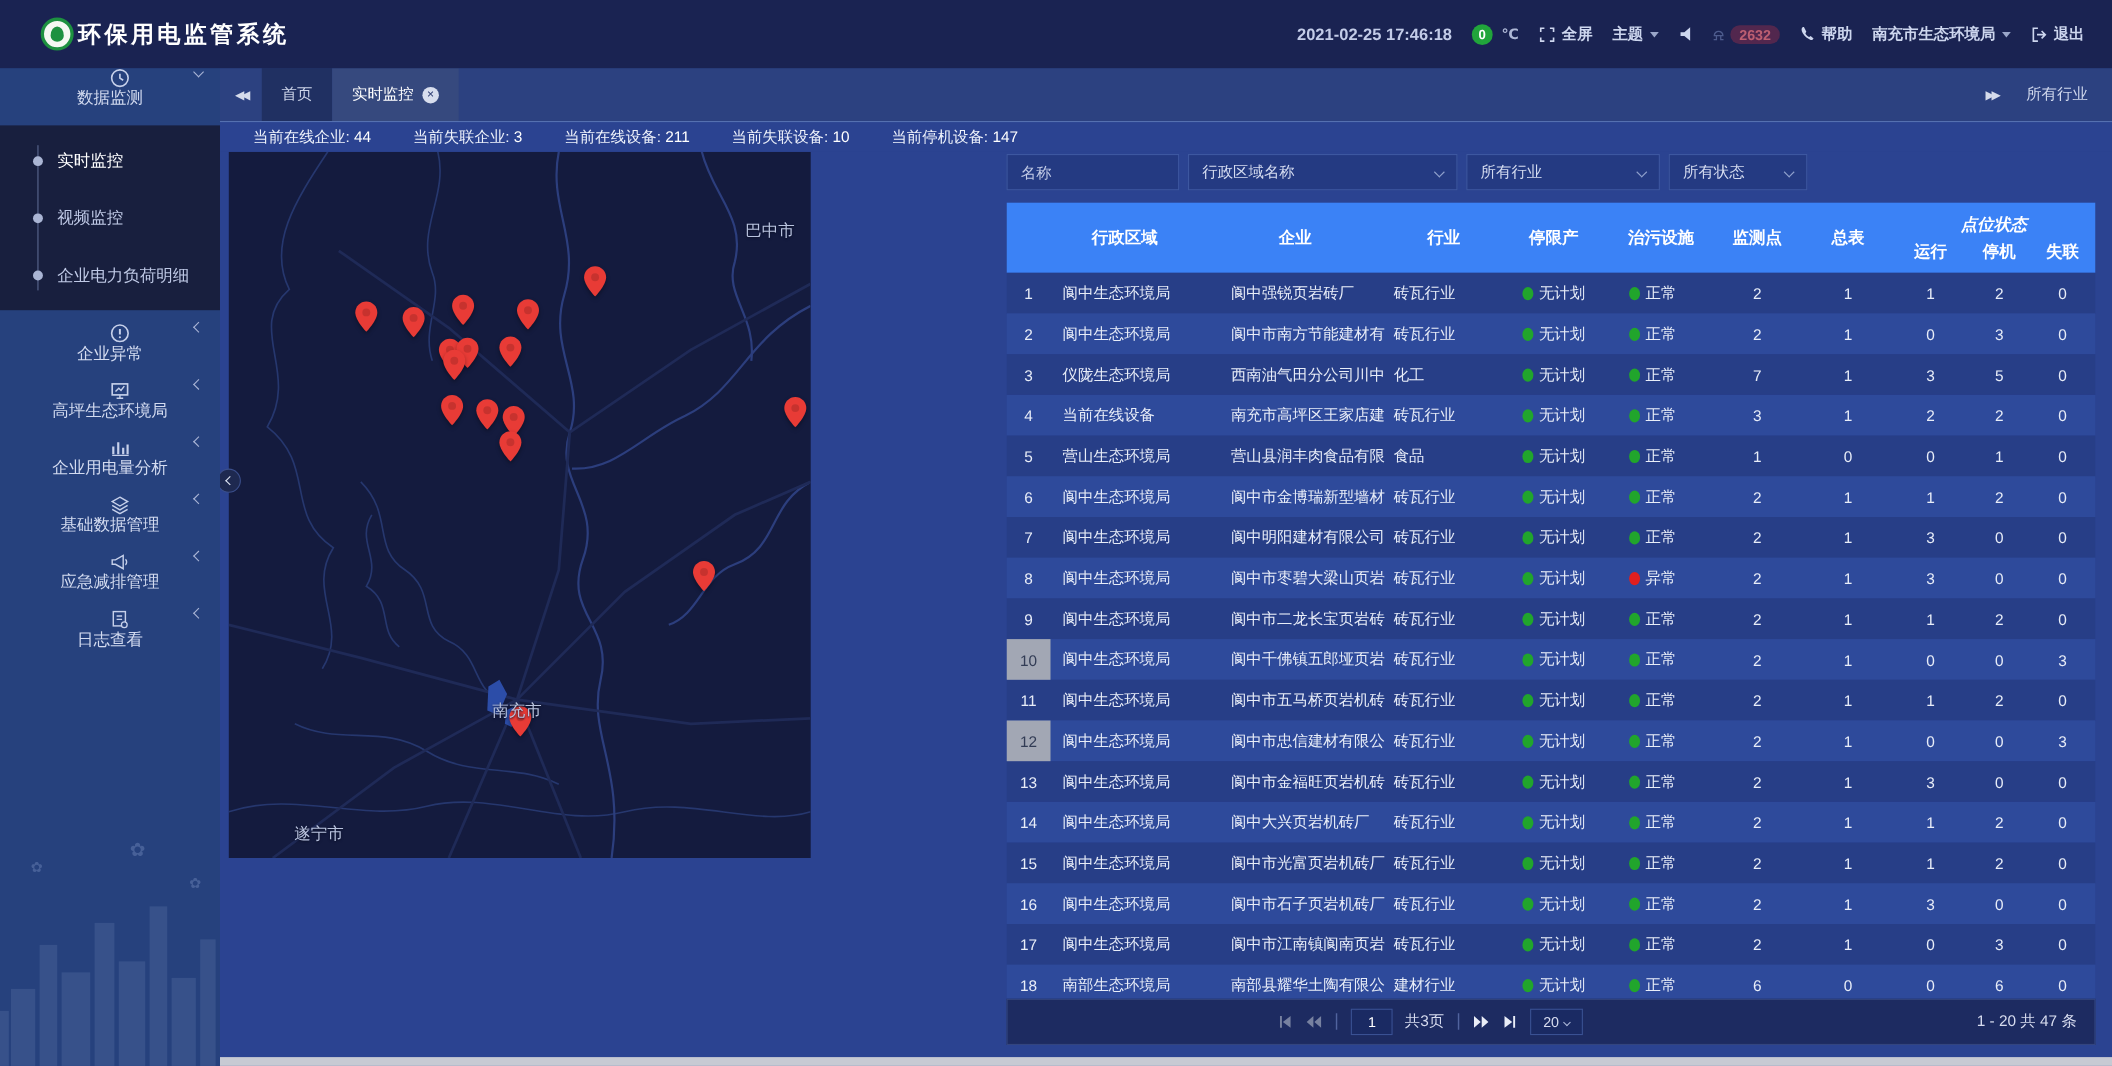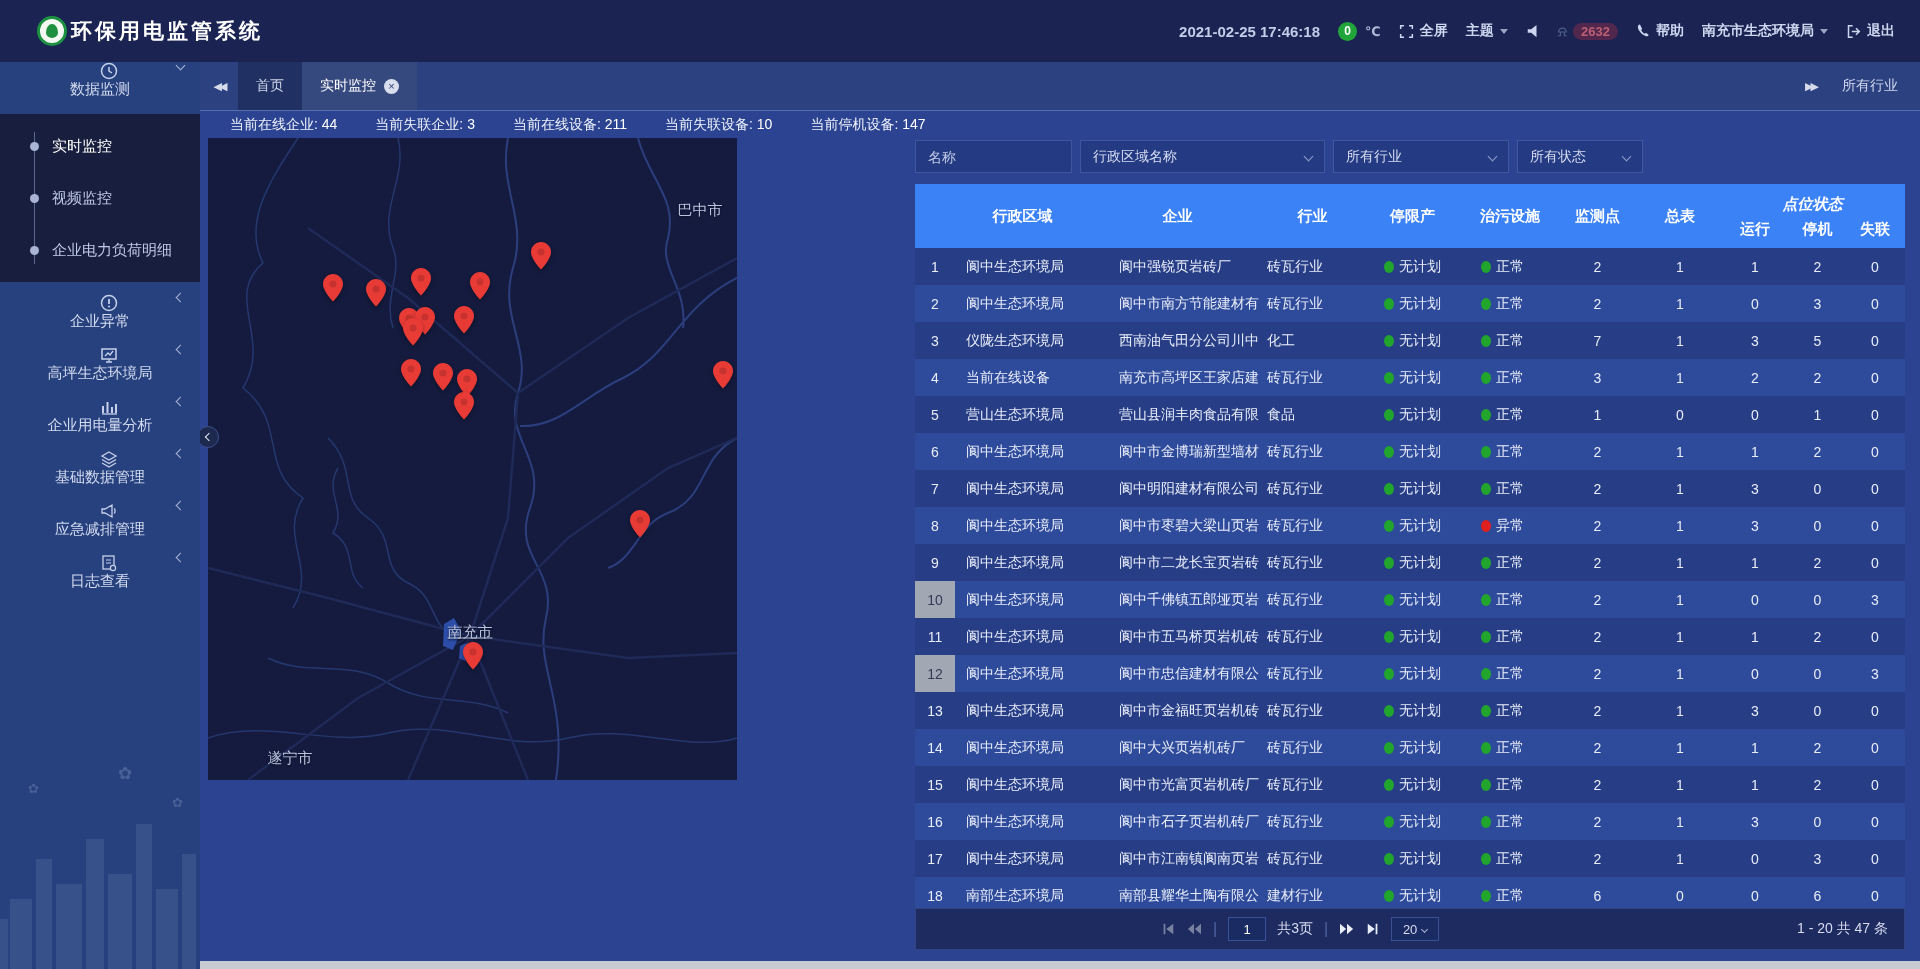--- a/index.html
+++ b/index.html
@@ -358,21 +358,21 @@
             <path d="M11 1C5.5 1 1 5.5 1 11c0 7.4 10 17.5 10 17.5S21 18.4 21 11C21 5.5 16.5 1 11 1z" fill="#e83b36"></path>
             <circle cx="11" cy="11" r="3.6" fill="rgba(0,0,0,0.14)"></circle>
           </svg></div>
         <div class="pin" style="left: 265px; top: 522px;"><svg width="22" height="30" viewBox="0 0 22 30">
             <path d="M11 1C5.5 1 1 5.5 1 11c0 7.4 10 17.5 10 17.5S21 18.4 21 11C21 5.5 16.5 1 11 1z" fill="#e83b36"></path>
             <circle cx="11" cy="11" r="3.6" fill="rgba(0,0,0,0.14)"></circle>
           </svg></div>
       </div>
     <div>
         <span class="city-label" style="left: 492px; top: 72px;">巴中市</span>
-        <span class="city-label" style="left: 262px; top: 494px; text-decoration: underline;">南充市</span>
+        <span class="city-label" style="left: 262px; top: 508px;">南充市</span>
         <span class="city-label" style="left: 82px; top: 620px;">遂宁市</span>
       </div>
   </div>
   <div class="map-collapse">
     <span class="chev left"></span>
   </div>
 
   <div class="filters">
     <input class="fbox w-name" placeholder="名称" style="">
     <div class="fbox w-region">

